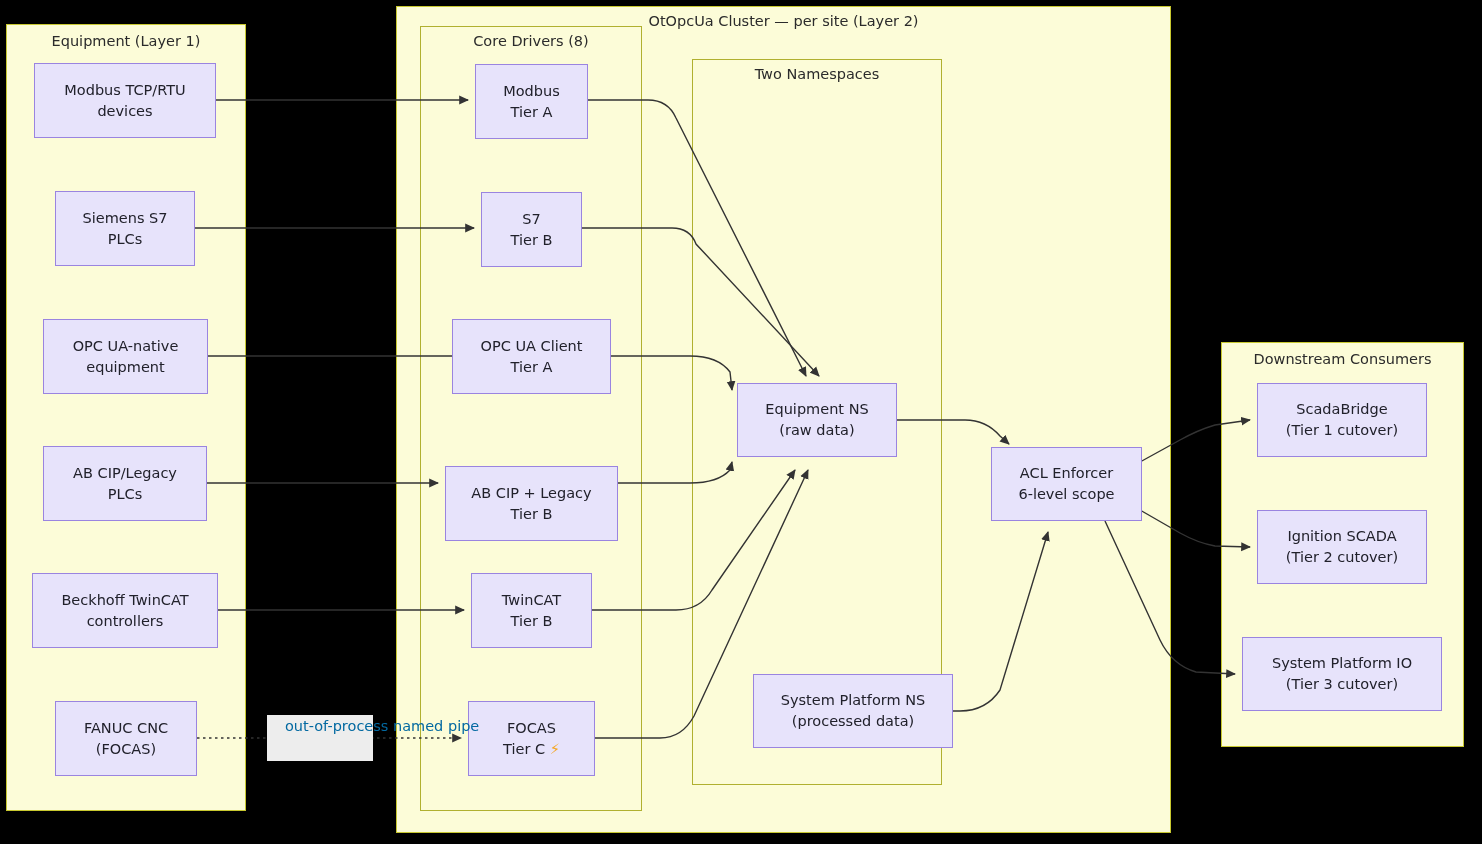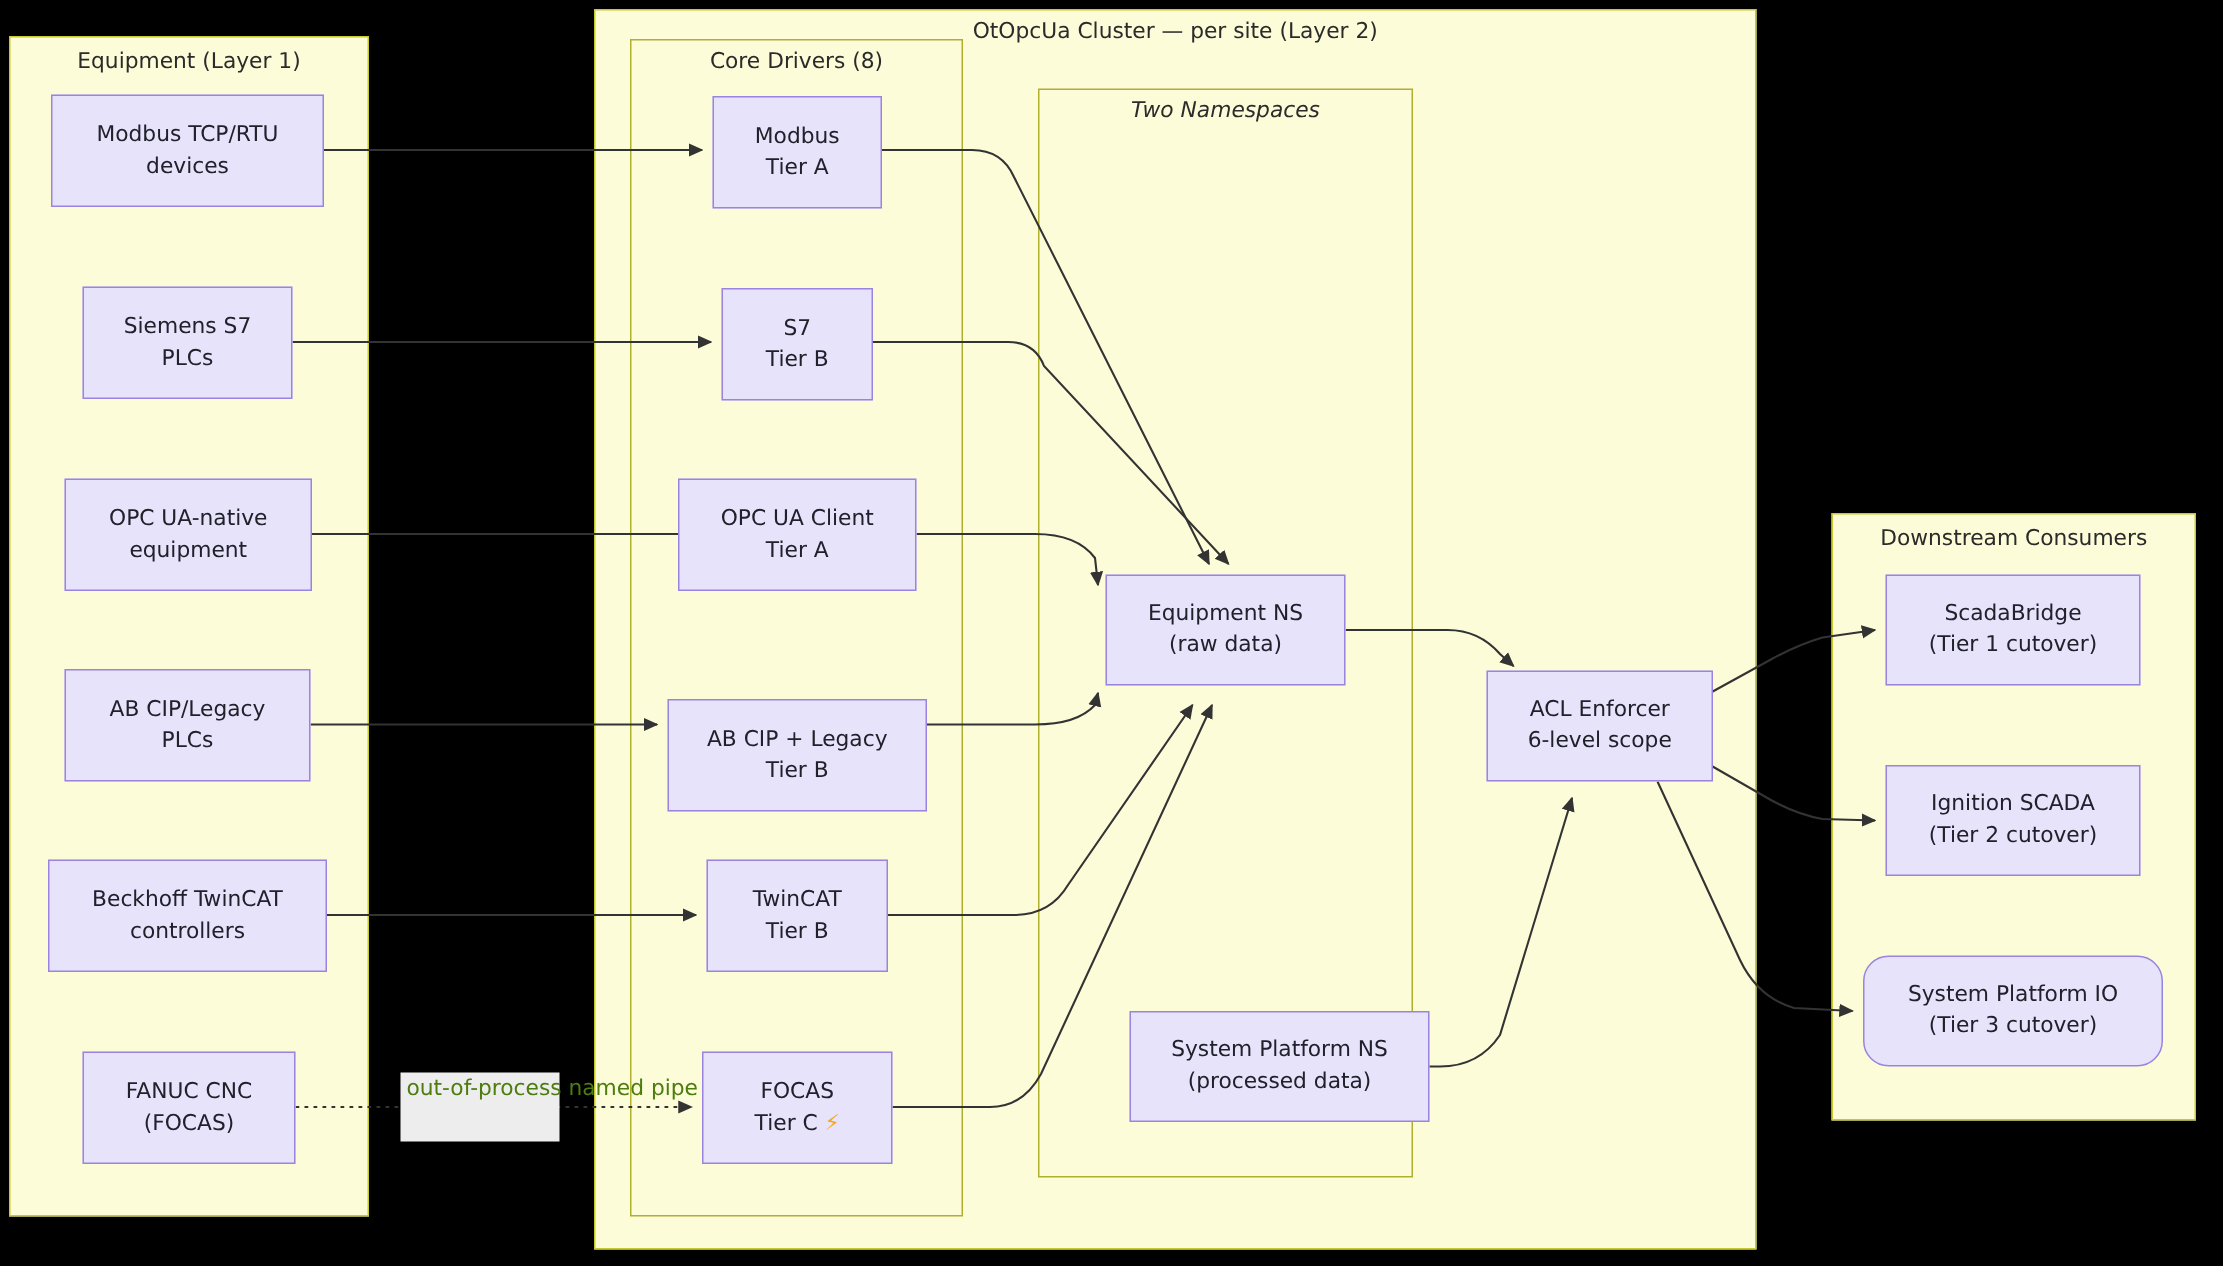--- a/index.html
+++ b/index.html
@@ -12,43 +12,43 @@
   .cluster-title,.subcluster-title{
       position:absolute;left:0;width:100%;text-align:center;
       color:#2b2b2b;font-size:14.5px;line-height:17px;white-space:nowrap;}
 
   .node{position:absolute;background:#e7e3fb;border:1.3px solid #9a84e0;
         box-sizing:border-box;display:flex;flex-direction:column;
         align-items:center;justify-content:center;color:#21212b;
         font-size:14.5px;line-height:21px;}
   .node .l1,.node .l2{display:block;white-space:nowrap;}
 
-  .edge-label{position:absolute;background:#ededed;color:#4d7c0f;
-      font-size:14.5px;line-height:21px;text-align:center;padding:1px 4px;
+  .edge-label{position:absolute;background:#ededed;color:#0369a1;
+      font-size:14.5px;line-height:21px;text-align:center;padding:1px 18px;
       box-sizing:border-box;white-space:nowrap;}
   .bolt{color:#f5a623;}
 </style>
 </head>
 <body>
 
 <div id="stage">
 
   <div class="cluster" style="left:6px;top:24px;width:240px;height:787px;">
     <div class="cluster-title" style="top:8px;">Equipment (Layer 1)</div>
   </div>
 
   <div class="cluster" style="left:396px;top:6px;width:775px;height:827px;">
     <div class="cluster-title" style="top:6px;">OtOpcUa Cluster — per site (Layer 2)</div>
   </div>
 
   <div class="subcluster" style="left:420px;top:26px;width:222px;height:785px;">
     <div class="subcluster-title" style="top:6px;">Core Drivers (8)</div>
   </div>
 
-  <div class="subcluster" style="left:692px;top:59px;width:250px;height:726px;font-style:italic;">
+  <div class="subcluster" style="left:692px;top:59px;width:250px;height:726px;">
     <div class="subcluster-title" style="top:6px;">Two Namespaces</div>
   </div>
 
   <div class="cluster" style="left:1221px;top:342px;width:243px;height:405px;">
     <div class="cluster-title" style="top:8px;">Downstream Consumers</div>
   </div>
 
   <svg id="wires" viewBox="0 0 1482 844">
     <defs>
       <marker id="ah" viewBox="0 0 10 10" refX="9" refY="5" markerWidth="7" markerHeight="7" orient="auto-start-reverse">
@@ -147,21 +147,21 @@
   </div>
 
   <div class="node" style="left:1257px;top:383px;width:170px;height:74px;">
     <span class="l1">ScadaBridge</span>
     <span class="l2">(Tier 1 cutover)</span>
   </div>
   <div class="node" style="left:1257px;top:510px;width:170px;height:74px;">
     <span class="l1">Ignition SCADA</span>
     <span class="l2">(Tier 2 cutover)</span>
   </div>
-  <div class="node" style="left:1242px;top:637px;width:200px;height:74px;border-radius:17px;">
+  <div class="node" style="left:1242px;top:637px;width:200px;height:74px;">
     <span class="l1">System Platform IO</span>
     <span class="l2">(Tier 3 cutover)</span>
   </div>
 
   <div class="edge-label" style="left:267px;top:715px;width:106px;height:46px;">
     <span class="l1">out-of-process</span>
     <span class="l2">named pipe</span>
   </div>
 
 </div>

